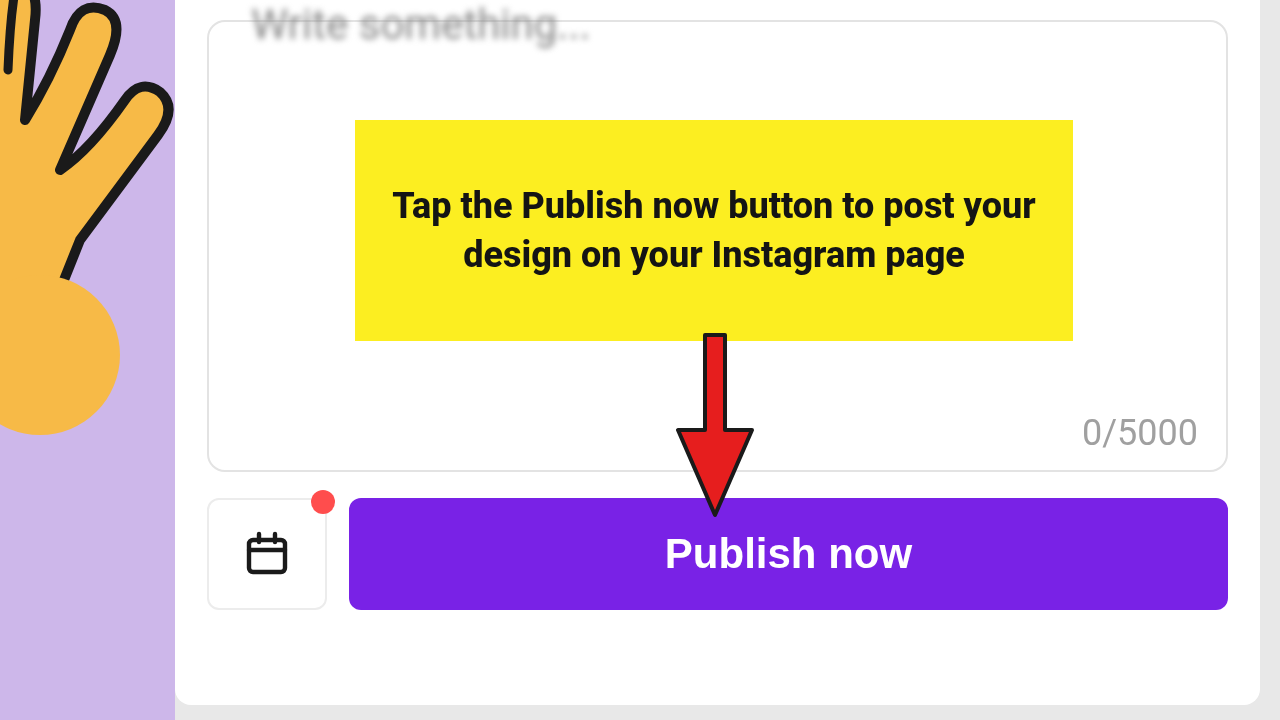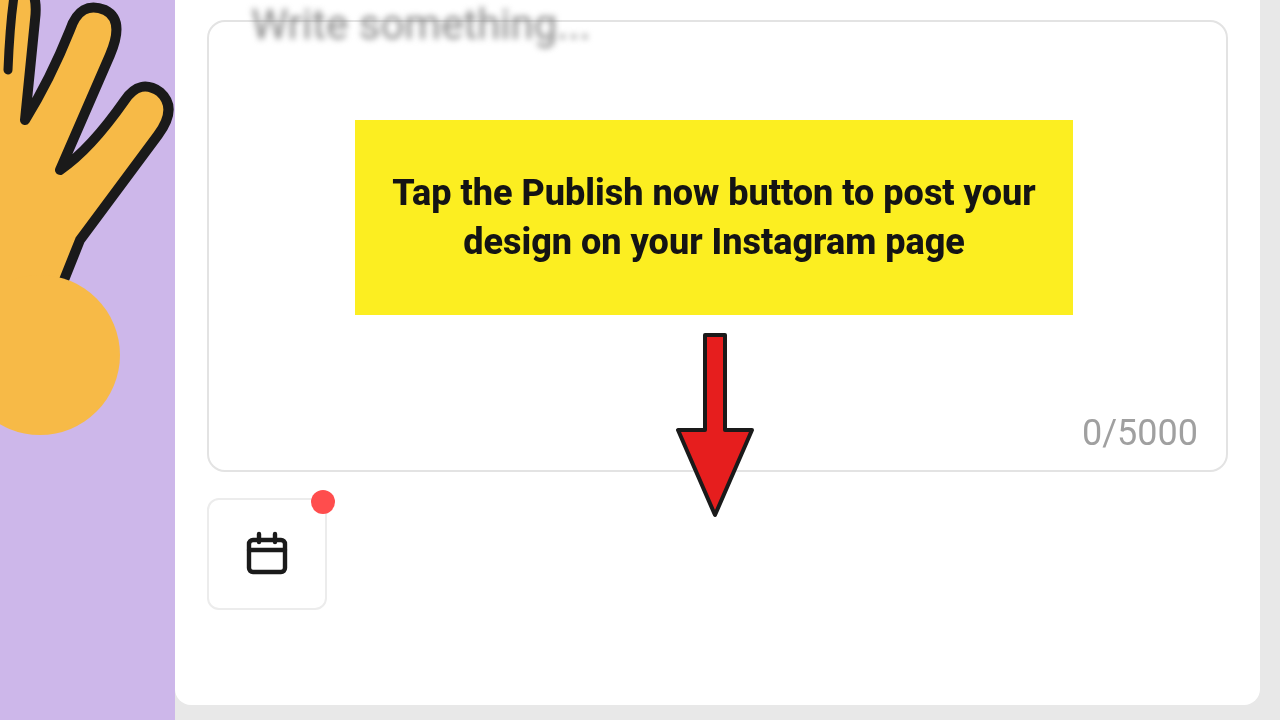--- a/index.html
+++ b/index.html
@@ -120,21 +120,21 @@
       cursor: pointer;
       display: flex;
       align-items: center;
       justify-content: center;
     }
     .callout {
       position: absolute;
       left: 355px;
       top: 120px;
       width: 718px;
-      height: 195px;
+      height: 221px;
       background: #fcee21;
       z-index: 10;
       display: flex;
       align-items: center;
       justify-content: center;
       padding: 18px 28px;
       text-align: center;
     }
     .callout-text {
       font-size: 36px;
@@ -175,20 +175,23 @@
   <div class="action-row">
     <div class="schedule-btn">
       <div class="schedule-badge"></div>
       <svg width="48" height="48" viewBox="0 0 24 24" fill="none" stroke="#1a1a1a" stroke-width="2.2" stroke-linecap="round" stroke-linejoin="round">
         <rect x="3" y="5" width="18" height="16" rx="2"></rect>
         <line x1="3" y1="10" x2="21" y2="10"></line>
         <line x1="8" y1="2" x2="8" y2="6"></line>
         <line x1="16" y1="2" x2="16" y2="6"></line>
       </svg>
     </div>
+    <button class="publish-btn">
+      <span>Publish now</span>
+    </button>
   </div>
 
 </div>
 
 <div class="callout">
   <div class="callout-text">Tap the Publish now button to post your design on your Instagram page</div>
 </div>
 
 <div class="arrow-wrap">
   <svg viewBox="0 0 90 190" xmlns="http://www.w3.org/2000/svg">

